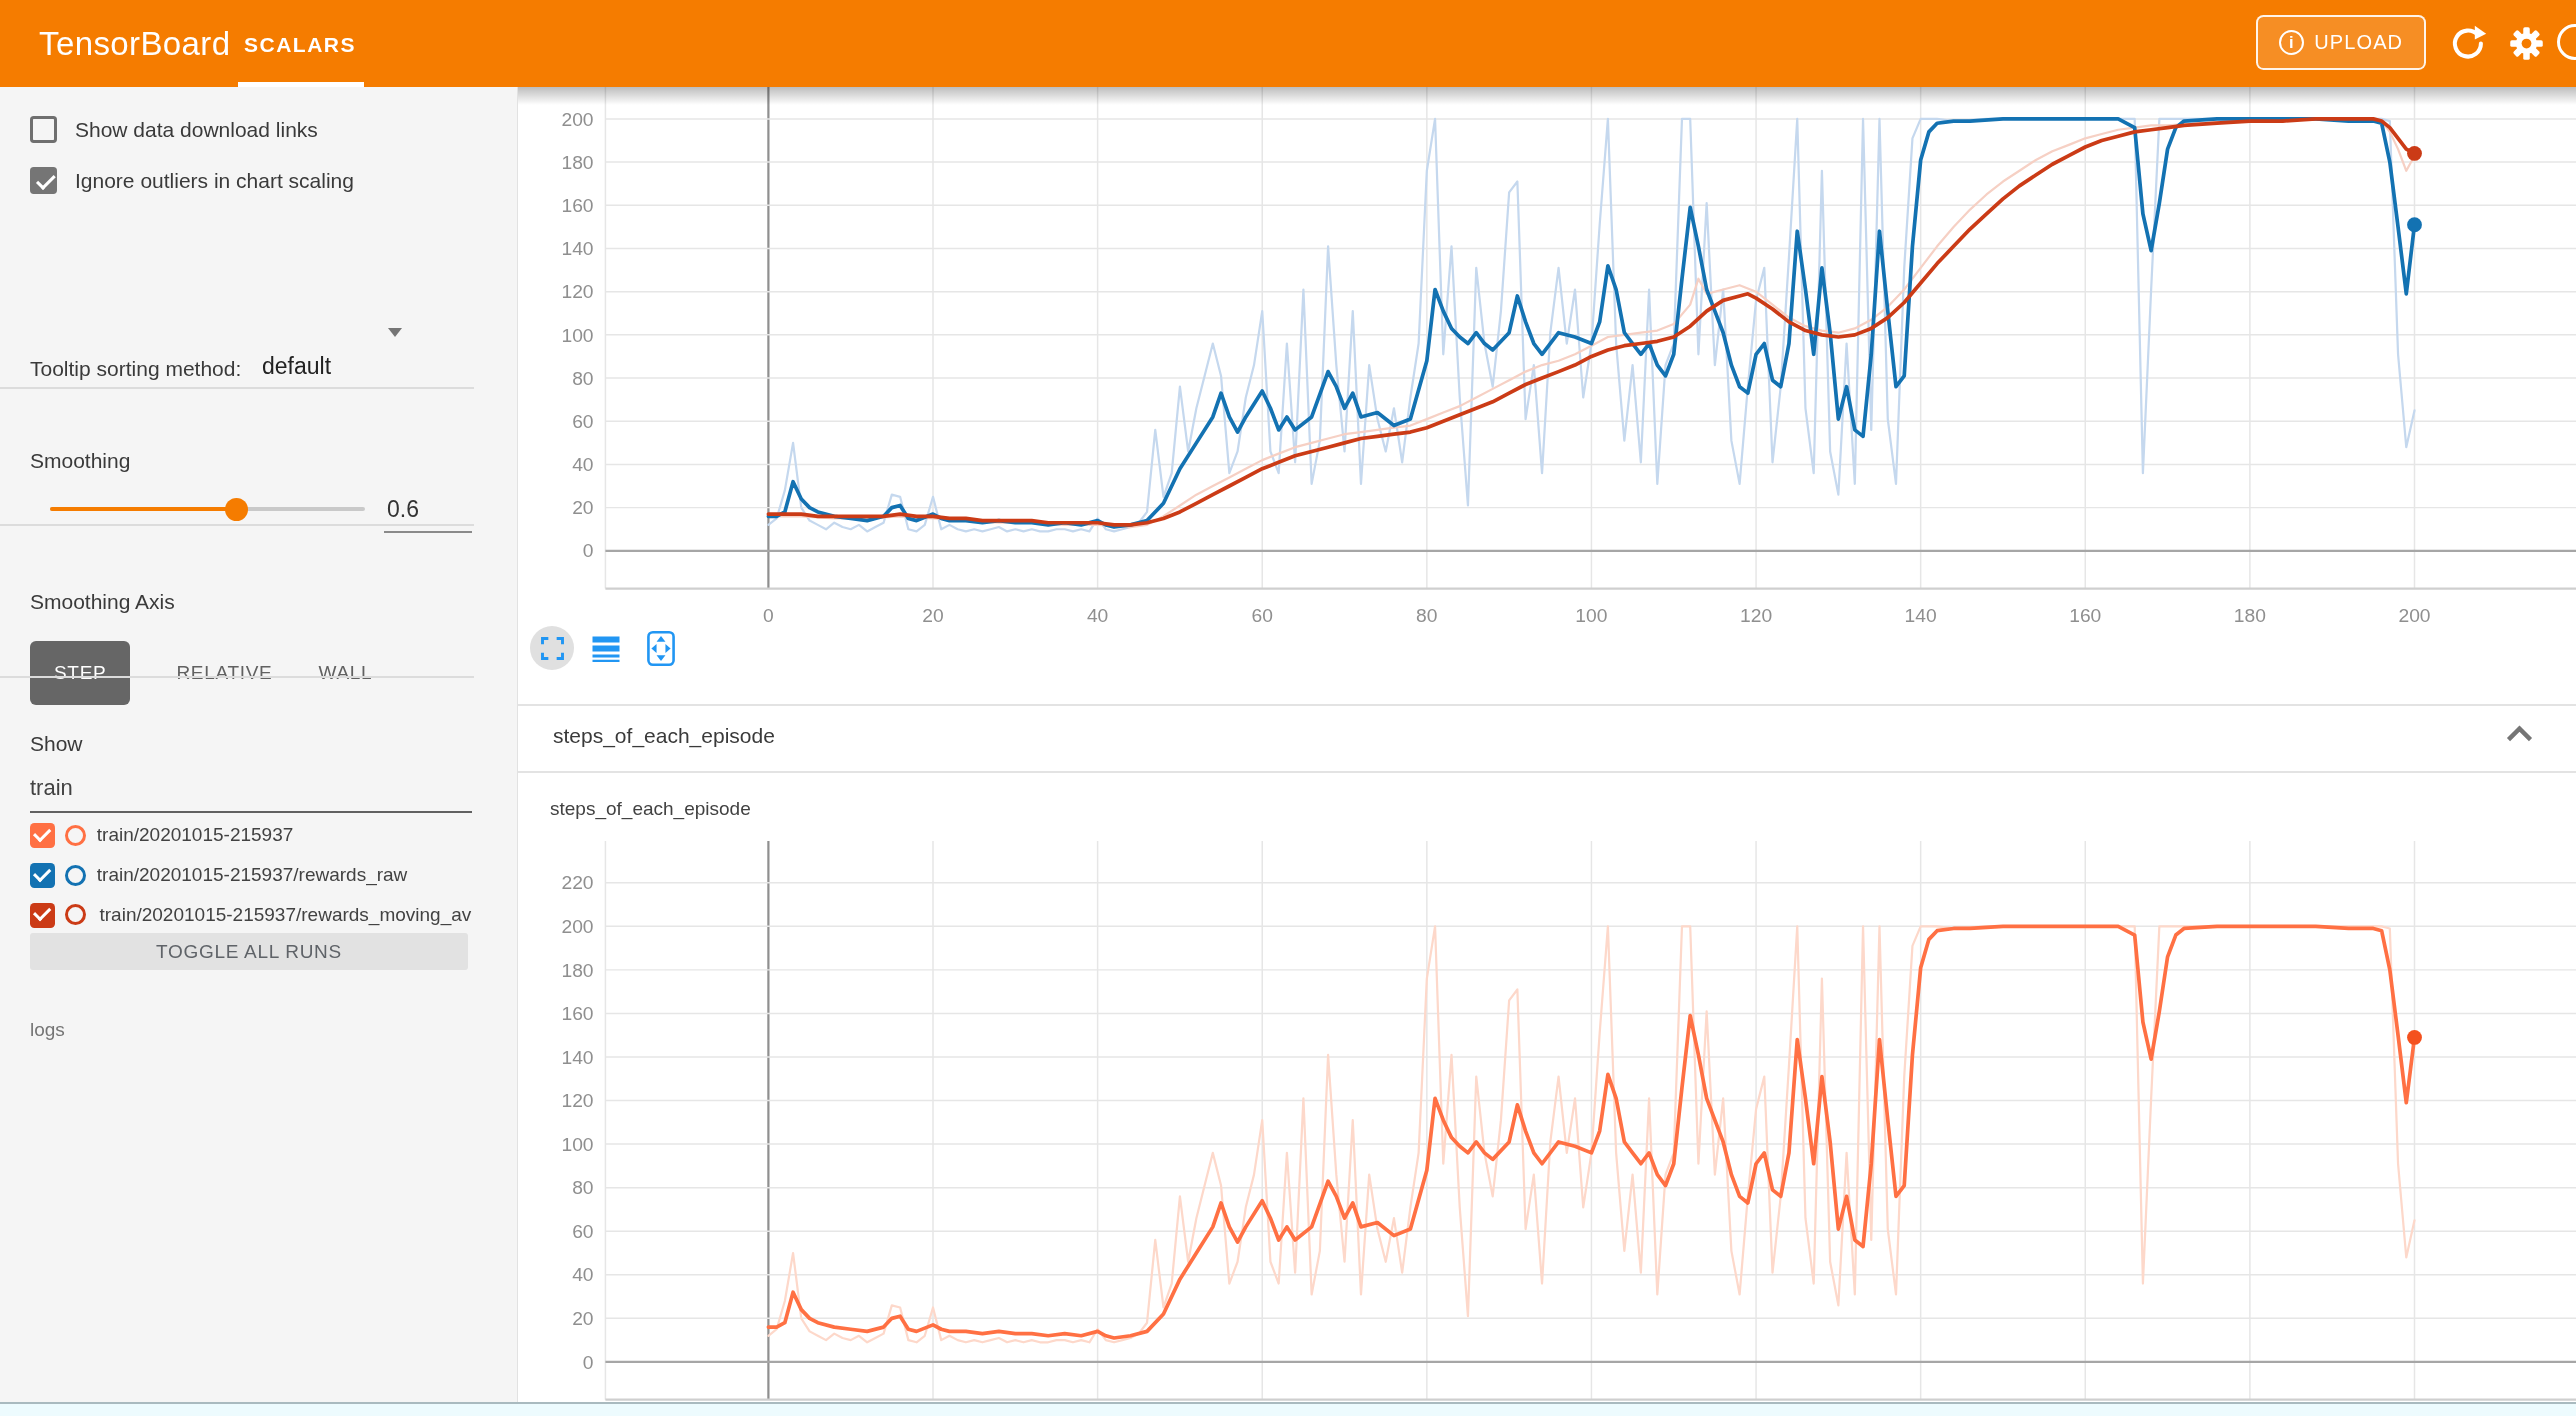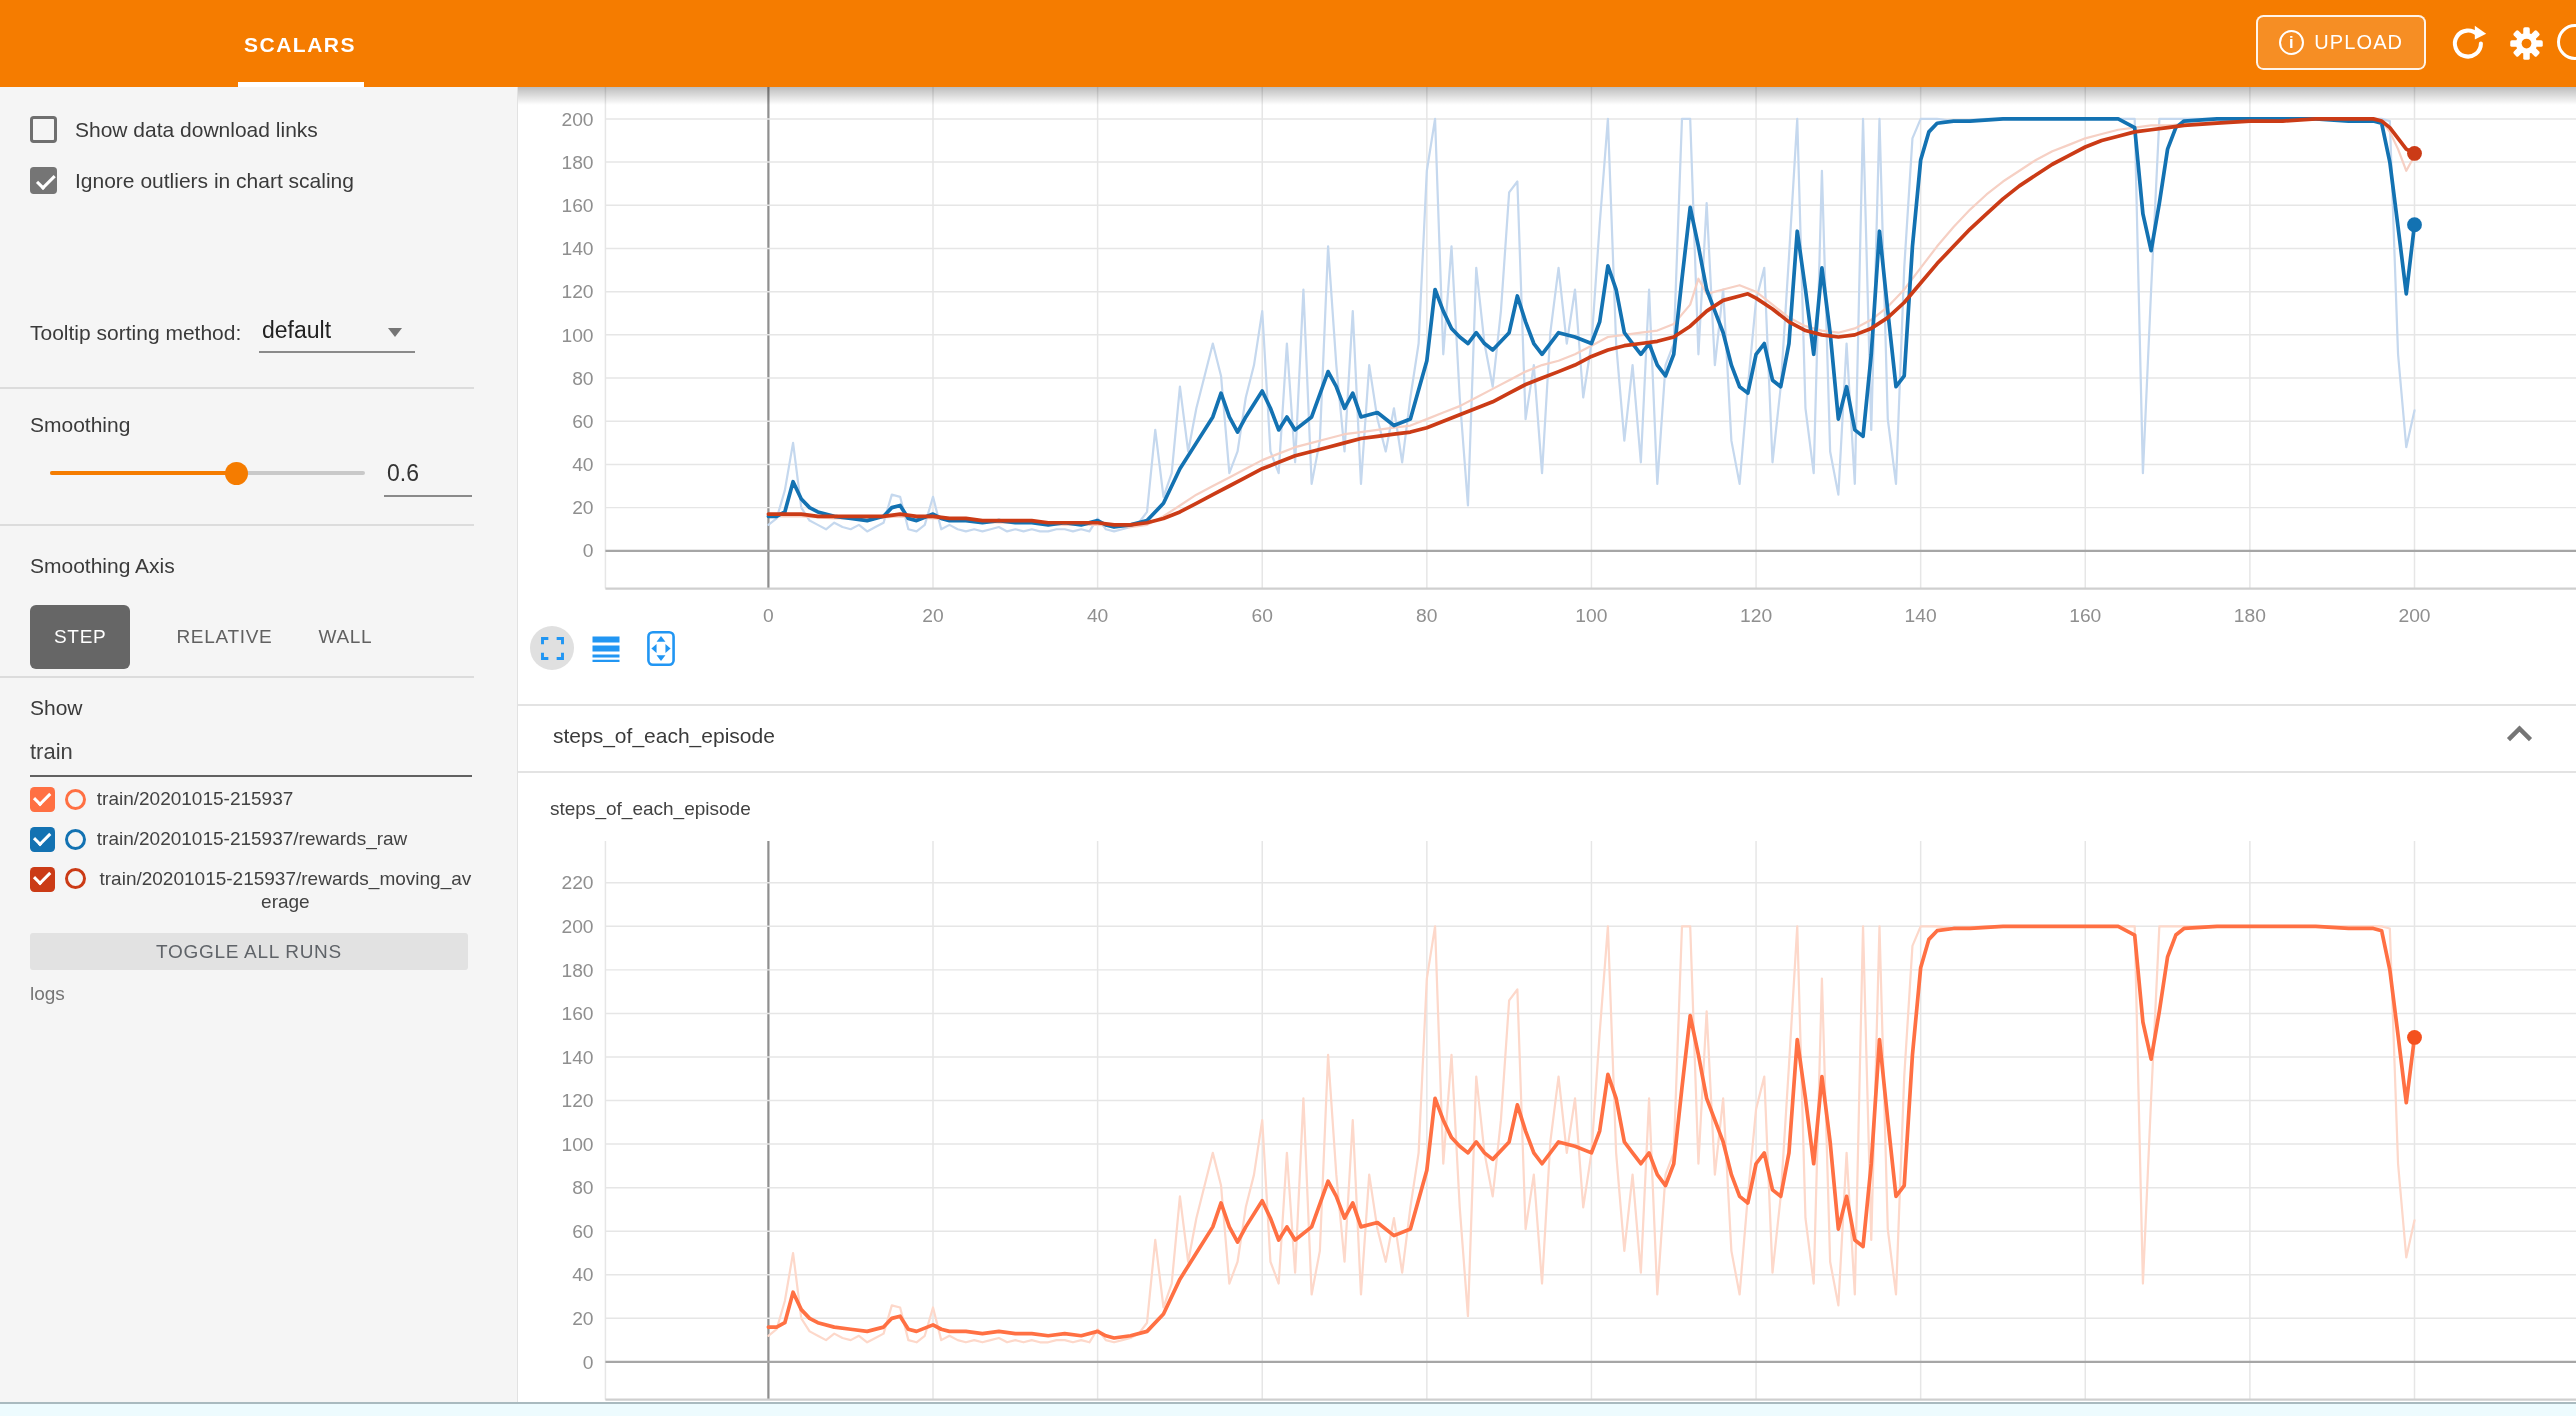--- a/index.html
+++ b/index.html
@@ -1,18 +1,18 @@
 <!DOCTYPE html>
 <html style="font-size:12px"><head>
 <meta charset="utf-8">
 <style>
   * { box-sizing: border-box; margin: 0; padding: 0; }
   html,body { width:2576px; height:1416px; overflow:hidden; background:#fff;
     font-family:"Liberation Sans", sans-serif; }
-  .abs { position:absolute; }
+  .abs { position:absolute;margin-top:36px; }
 
   
   #header { position:absolute; left:0; top:0; width:2576px; height:87px; background:#f57c00; z-index:30; }
   #app-title { position:absolute; left:39px; top:0; height:87px; line-height:87px;
     color:#fff; font-size:33px; font-weight:500; letter-spacing:0.4px; }
   #tab-scalars { position:absolute; left:244px; top:0; height:87px; line-height:90px;
     color:#fff; font-size:21px; font-weight:600; letter-spacing:1.5px; cursor:pointer; }
   #tab-underline { position:absolute; left:238px; top:82px; width:126px; height:5.2px; background:#fff; }
   #status-dd { position:absolute; left:2040px; top:0; height:87px; cursor:pointer; }
   #status-label { position:absolute; left:0; top:28px; color:#fff; font-size:20px; letter-spacing:0.7px; }
@@ -67,20 +67,21 @@
 
   #bottom-strip { position:absolute; left:0; top:1402px; width:2576px; height:14px;
     background:#edfbfe; border-top:2.2px solid #a9babf; z-index:40; }
 
   svg.chart { position:absolute; }
 </style>
 </head>
 <body>
 
 <div id="header">
+  <span id="app-title">TensorBoard</span>
   <span id="tab-scalars">SCALARS</span>
   <div id="tab-underline"></div>
 
 
   <div id="upload-btn">
     <span id="info-circle">i</span>
     <span id="upload-label">UPLOAD</span>
   </div>
 
   <div class="hdr-icon-btn" style="left:2448px;">

